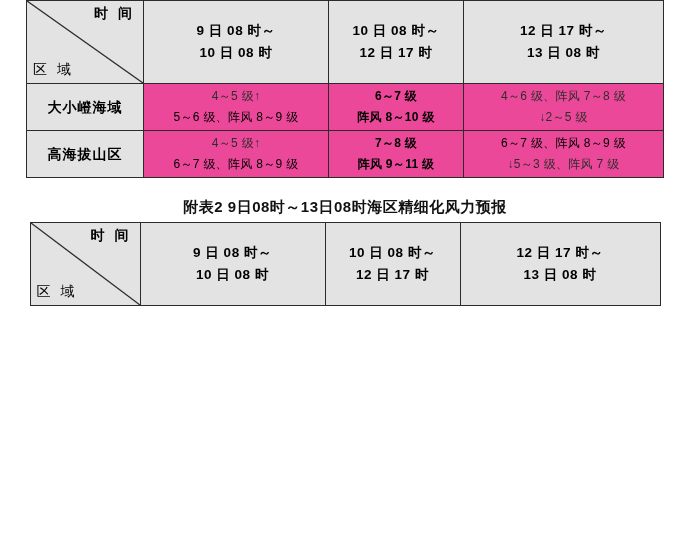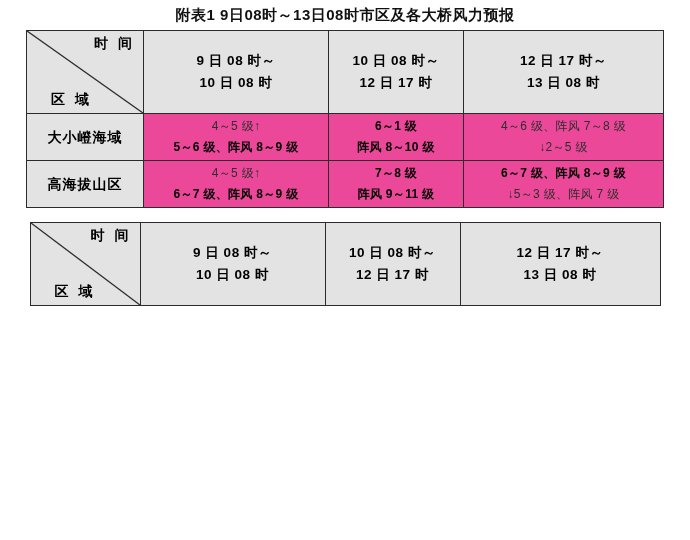--- a/index.html
+++ b/index.html
@@ -64,24 +64,24 @@
   .corner .t-label {
     position: absolute;
     right: 8px;
     top: 4px;
     font-size: 14px;
     font-weight: bold;
     letter-spacing: 3px;
   }
   .corner .a-label {
     position: absolute;
-    left: 24px;
+    left: 6px;
     bottom: 4px;
     font-size: 14px;
-    font-weight: bold;
+    font-weight: normal;
     letter-spacing: 3px;
   }
   .hdr-line {
     font-size: 13.5px;
     font-weight: bold;
     line-height: 1.6;
     letter-spacing: 0.5px;
   }
   .region-cell {
     background: #e3e3e3;
@@ -104,37 +104,36 @@
   .data-cell .l2 {
     display: block;
     white-space: nowrap;
   }
   .data-cell.bold .l1,
   .data-cell.bold .l2 {
     font-weight: bold;
     color: #000;
   }
   .data-cell .strong {
-    font-weight: bold;
+    font-weight: normal;
     color: #000;
   }
   .gap {
     height: 14px;
   }
   .t1col1 { width: 110px; }
   .t1col2 { width: 185px; }
   .t1col3 { width: 135px; }
   .t1col4 { width: 200px; }
 </style>
 </head>
 <body>
 
 <div class="page">
 
-  <div class="table-title">附表1  9日08时～13日08时市区及各大桥风力预报</div>
   <table class="fc">
     <colgroup>
       <col class="t1col1">
         <col class="t1col2">
         <col class="t1col3">
         <col class="t1col4">
     </colgroup>
     <tbody>
       <tr>
         <td class="corner">
@@ -159,21 +158,21 @@
       </tr>
 
 
       <tr>
         <td class="region-cell">大小嶝海域</td>
         <td class="data-cell">
           <span class="l1">4～5 级↑</span>
           <span class="l2 strong">5～6 级、阵风 8～9 级</span>
         </td>
         <td class="data-cell bold">
-          <span class="l1">6～1 级</span>
+          <span class="l1">6～7 级</span>
           <span class="l2">阵风 8～10 级</span>
         </td>
         <td class="data-cell">
           <span class="l1">4～6 级、阵风 7～8 级</span>
           <span class="l2">↓2～5 级</span>
         </td>
       </tr>
 
       <tr>
         <td class="region-cell">高海拔山区</td>
@@ -188,20 +187,21 @@
         <td class="data-cell">
           <span class="l1 strong">6～7 级、阵风 8～9 级</span>
           <span class="l2">↓5～3 级、阵风 7 级</span>
         </td>
       </tr>
     </tbody>
   </table>
 
   <div class="gap"></div>
 
+  <div class="table-title">附表2  9日08时～13日08时海区精细化风力预报</div>
   <table class="fc">
     <colgroup>
       <col class="t1col1">
         <col class="t1col2">
         <col class="t1col3">
         <col class="t1col4">
     </colgroup>
     <tbody>
       <tr>
         <td class="corner">

